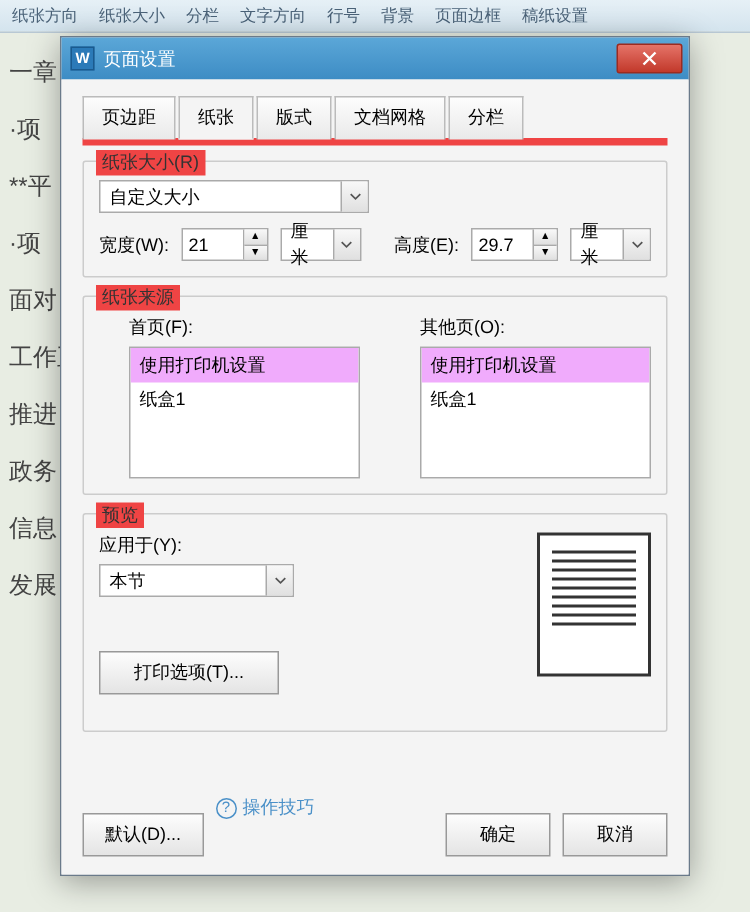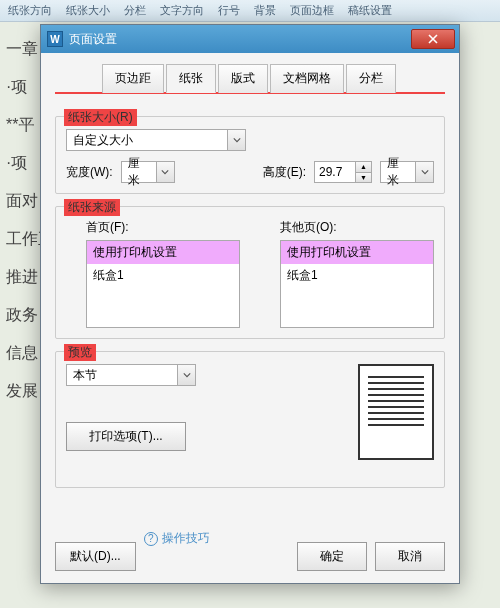--- a/index.html
+++ b/index.html
@@ -76,23 +76,22 @@
 }
 .body {
   flex: 1;
   padding: 10px 14px 12px 14px;
   background: #f4f4f4;
   display: flex;
   flex-direction: column;
 }
 .tabs {
   display: flex;
-  border-bottom: 2px solid #ef4444;
-  margin-bottom: 22px;
-  justify-content: center;
+  border-bottom: 5px solid #ef4444;
+  margin-bottom: 10px;
 }
 .tab {
   padding: 5px 12px;
   border: 1px solid #bbb;
   border-bottom: none;
   background: linear-gradient(#fdfdfd,#e9e9e9);
   margin-right: 2px;
   font-size: 12px;
   cursor: default;
   position: relative;
@@ -257,20 +256,27 @@
           <span class="val">自定义大小</span>
           <span class="caret">
               <svg viewBox="0 0 10 6">
                 <path d="M1 1 L5 5 L9 1" fill="none" stroke="#555" stroke-width="1.4"></path>
               </svg>
             </span>
         </div>
       </div>
       <div class="row" style="margin-bottom:0">
         <span>宽度(W):</span>
+        <div class="spinner">
+          <span class="val">21</span>
+          <span class="arrows">
+              <div>▲</div>
+              <div>▼</div>
+            </span>
+        </div>
         <div class="combo" style="width:54px">
           <span class="val">厘米</span>
           <span class="caret">
               <svg viewBox="0 0 10 6">
                 <path d="M1 1 L5 5 L9 1" fill="none" stroke="#555" stroke-width="1.4"></path>
               </svg>
             </span>
         </div>
         <span class="flex1"></span>
         <span>高度(E):</span>
@@ -309,20 +315,21 @@
             <div class="item">纸盒1</div>
           </div>
         </div>
       </div>
     </div>
 
     <div class="group" style="flex:1">
       <span class="group-title">预览</span>
       <div style="display:flex; gap:20px; align-items:flex-start">
         <div style="flex:1">
+          <span class="lbl">应用于(Y):</span>
           <div class="combo" style="width:130px; margin-bottom:26px">
             <span class="val">本节</span>
             <span class="caret">
                 <svg viewBox="0 0 10 6">
                   <path d="M1 1 L5 5 L9 1" fill="none" stroke="#555" stroke-width="1.4"></path>
                 </svg>
               </span>
           </div>
           <div class="btn" style="width:120px">打印选项(T)...</div>
         </div>

